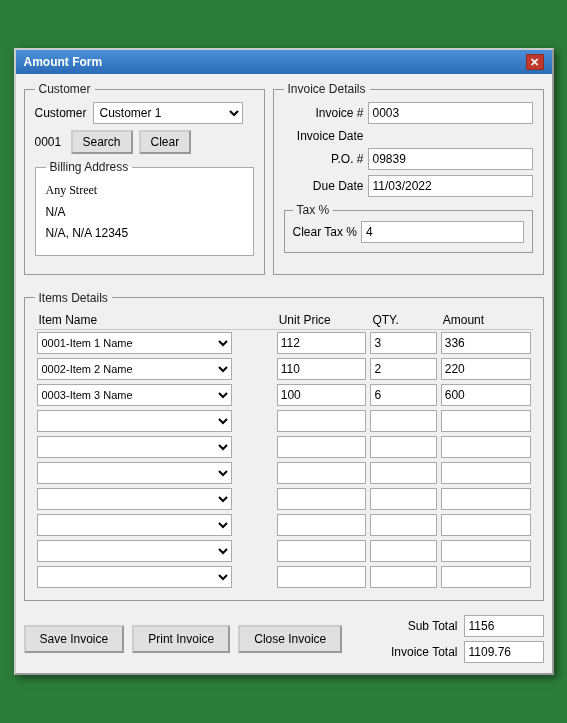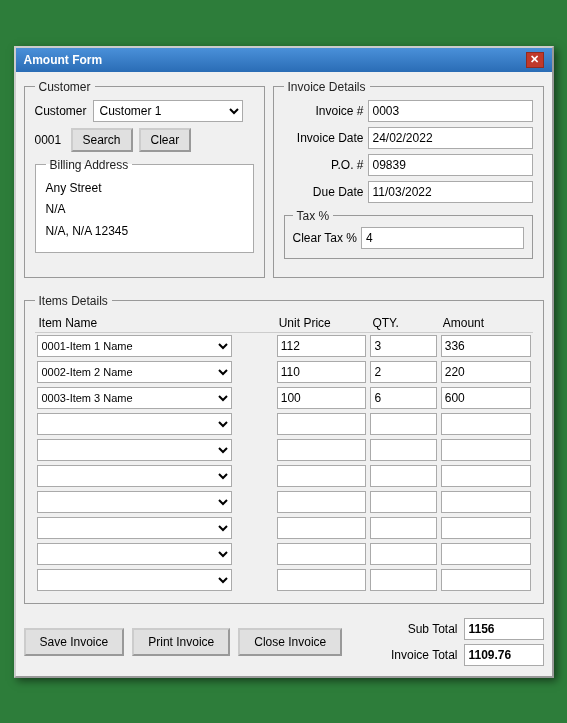--- a/index.html
+++ b/index.html
@@ -171,21 +171,20 @@
       font-size: 12px;
       white-space: nowrap;
     }
     .total-input {
       height: 22px;
       border: 1px solid #aaa;
       background: white;
       font-size: 12px;
       padding: 0 4px;
       width: 80px;
-      font-weight: bold;
     }
     .col-item { width: 205px; }
     .col-price { width: 80px; }
     .col-qty { width: 60px; }
     .col-amount { width: 80px; }
     .top-sections {
       display: flex;
       gap: 8px;
       margin-bottom: 8px;
     }
@@ -221,37 +220,36 @@
         </div>
 
         <div class="row">
           <span class="label" style="min-width:30px;">0001</span>
           <button class="btn">Search</button>
           <button class="btn">Clear</button>
         </div>
 
         <fieldset class="fieldset" style="margin-top:4px; background:white; border:1px solid #aaa;">
           <legend>Billing Address</legend>
-          <div style="line-height:1.8;">Any Street</div>
+          <div style="line-height:1.8;font-family:Liberation Serif, serif;">Any Street</div>
           <div style="line-height:1.8;">N/A</div>
           <div style="line-height:1.8;">N/A, N/A  12345</div>
         </fieldset>
       </fieldset>
 
       <fieldset class="fieldset invoice-fs">
         <legend>Invoice Details</legend>
 
         <div class="invoice-detail-row">
           <span class="invoice-label">Invoice #</span>
           <input class="invoice-input" type="text" value="0003" style="">
         </div>
 
         <div class="invoice-detail-row">
           <span class="invoice-label">Invoice Date</span>
-          <input class="invoice-input" type="text" value="24/02/2022" style="">
         </div>
 
         <div class="invoice-detail-row">
           <span class="invoice-label">P.O. #</span>
           <input class="invoice-input" type="text" value="09839" style="">
         </div>
 
         <div class="invoice-detail-row">
           <span class="invoice-label">Due Date</span>
           <input class="invoice-input" type="text" value="11/03/2022" style="">

